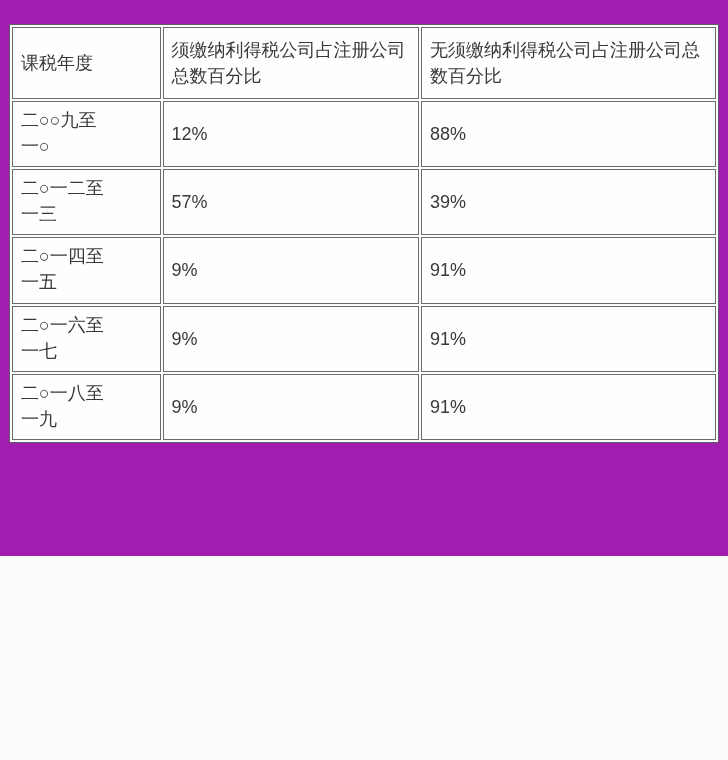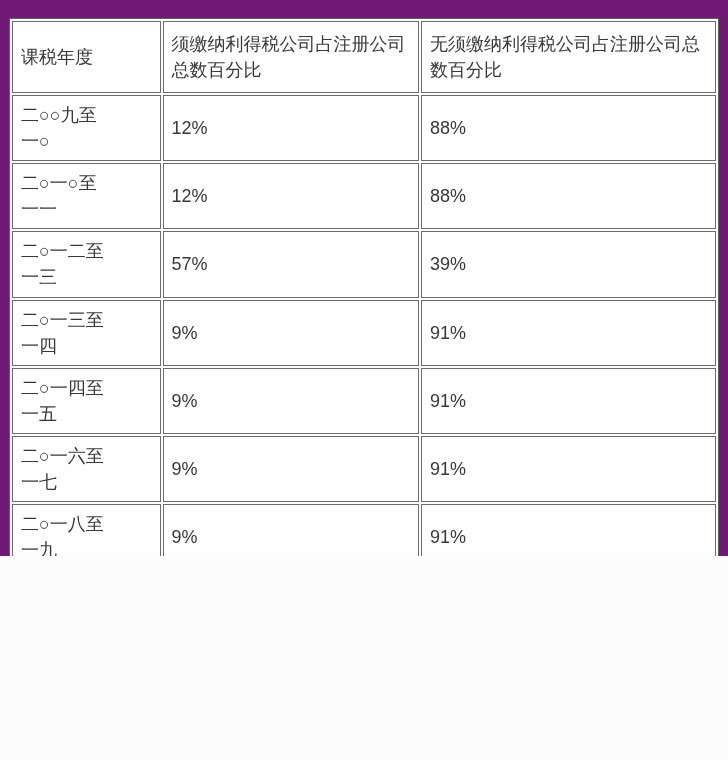--- a/index.html
+++ b/index.html
@@ -5,22 +5,22 @@
   html, body {
     margin: 0;
     padding: 0;
     background: #fcfcfc;
     font-family: "Liberation Sans", "DejaVu Sans", sans-serif;
   }
   .page {
     width: 728px;
     height: 556px;
     box-sizing: border-box;
-    padding: 18px 9px;
-    background: #701a75;
+    padding: 24px 9px;
+    background: #a21caf;
     overflow: hidden;
   }
   table.data-table {
     width: 710px;
     table-layout: fixed;
     border-collapse: separate;
     border-spacing: 2px;
     border: 1px solid #5f5f5f;
     background: #fcfcfc;
   }
@@ -35,21 +35,21 @@
     vertical-align: middle;
     padding: 6px 10px 6px 8px;
     line-height: 1.45;
     overflow: hidden;
   }
   tr.header-row th { height: 58px; }
   tr.body-row td { height: 47px; }
   .col-year { width: 146px; }
   .col-taxable { width: 252px; }
   .col-nontaxable { width: 290px; }
-  td.year-cell { white-space: pre-line; }
+  td.year-cell { white-space: pre-line; font-family: Liberation Mono, monospace; }
 </style>
 </head>
 <body>
 
 <div class="page">
   <table class="data-table">
     <colgroup>
       <col class="col-year">
       <col class="col-taxable">
       <col class="col-nontaxable">
@@ -62,36 +62,24 @@
       </tr>
     </thead>
     <tbody>
       <tr class="body-row">
         <td class="year-cell">二○○九至
 一○</td>
         <td>12%</td>
         <td>88%</td>
       </tr>
       <tr class="body-row">
-        <td class="year-cell">二○一○至
-一一</td>
-        <td>12%</td>
-        <td>88%</td>
-      </tr>
-      <tr class="body-row">
         <td class="year-cell">二○一二至
 一三</td>
         <td>57%</td>
         <td>39%</td>
-      </tr>
-      <tr class="body-row">
-        <td class="year-cell">二○一三至
-一四</td>
-        <td>9%</td>
-        <td>91%</td>
       </tr>
       <tr class="body-row">
         <td class="year-cell">二○一四至
 一五</td>
         <td>9%</td>
         <td>91%</td>
       </tr>
       <tr class="body-row">
         <td class="year-cell">二○一六至
 一七</td>

